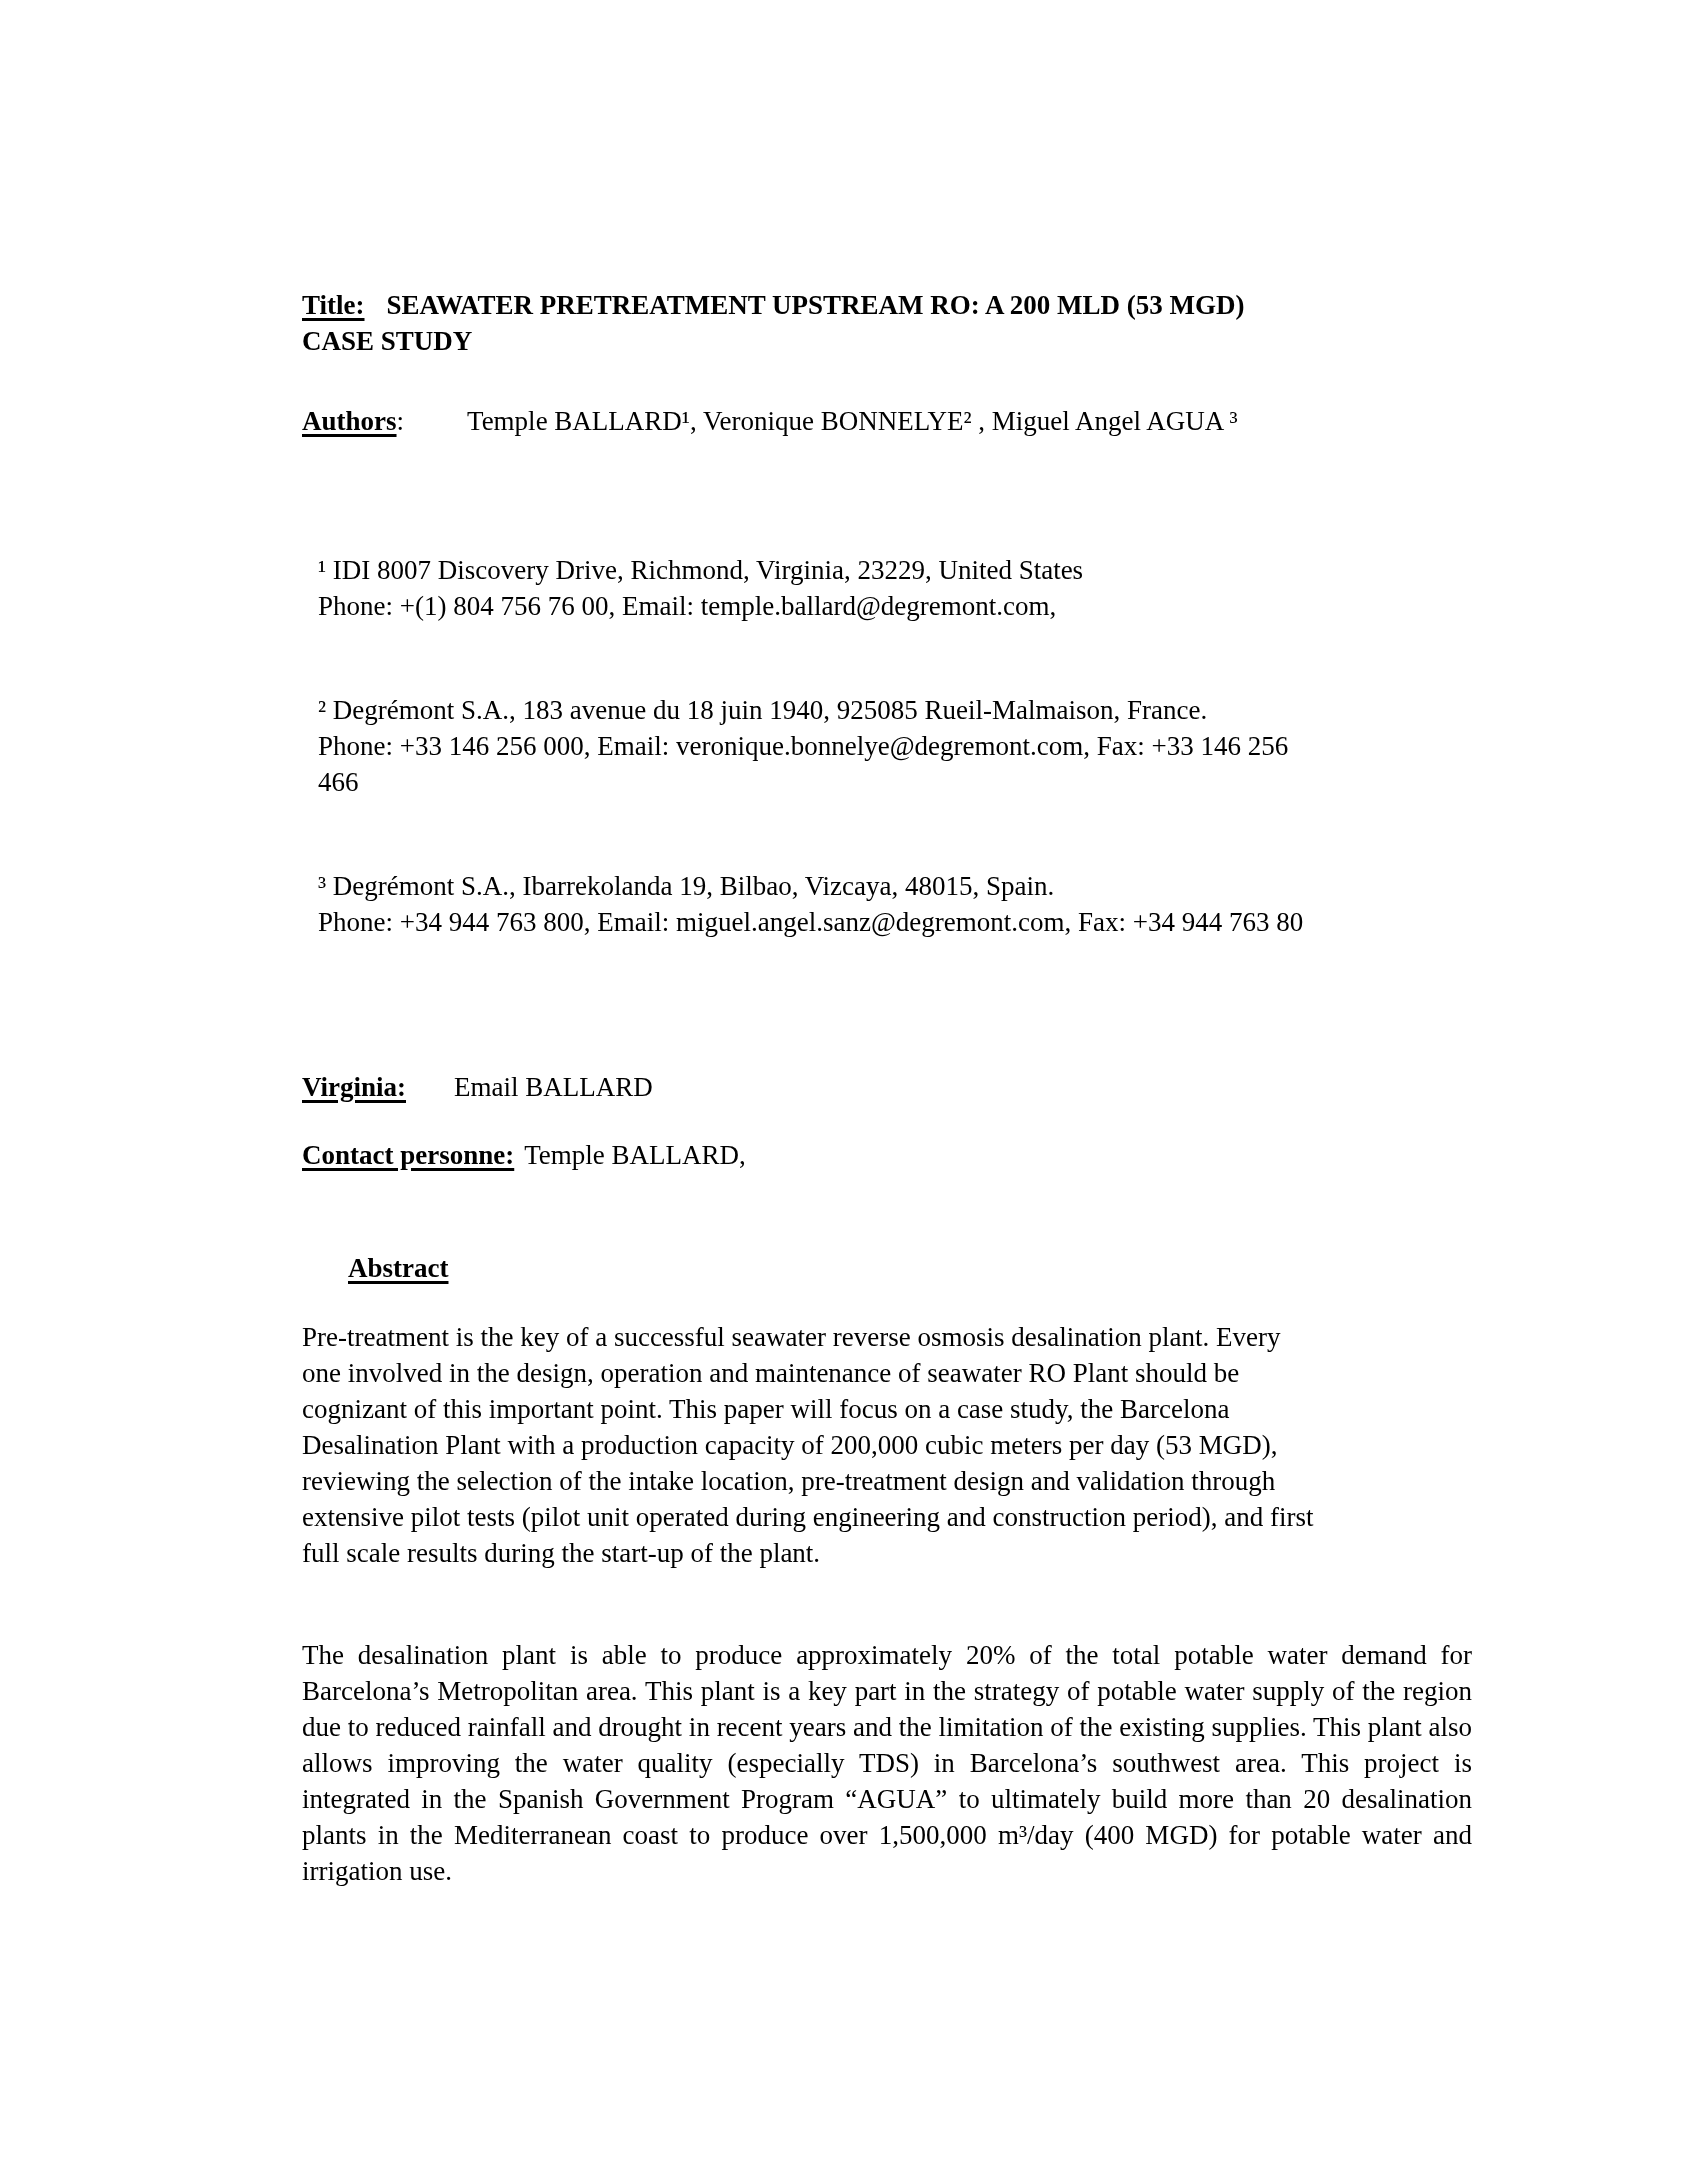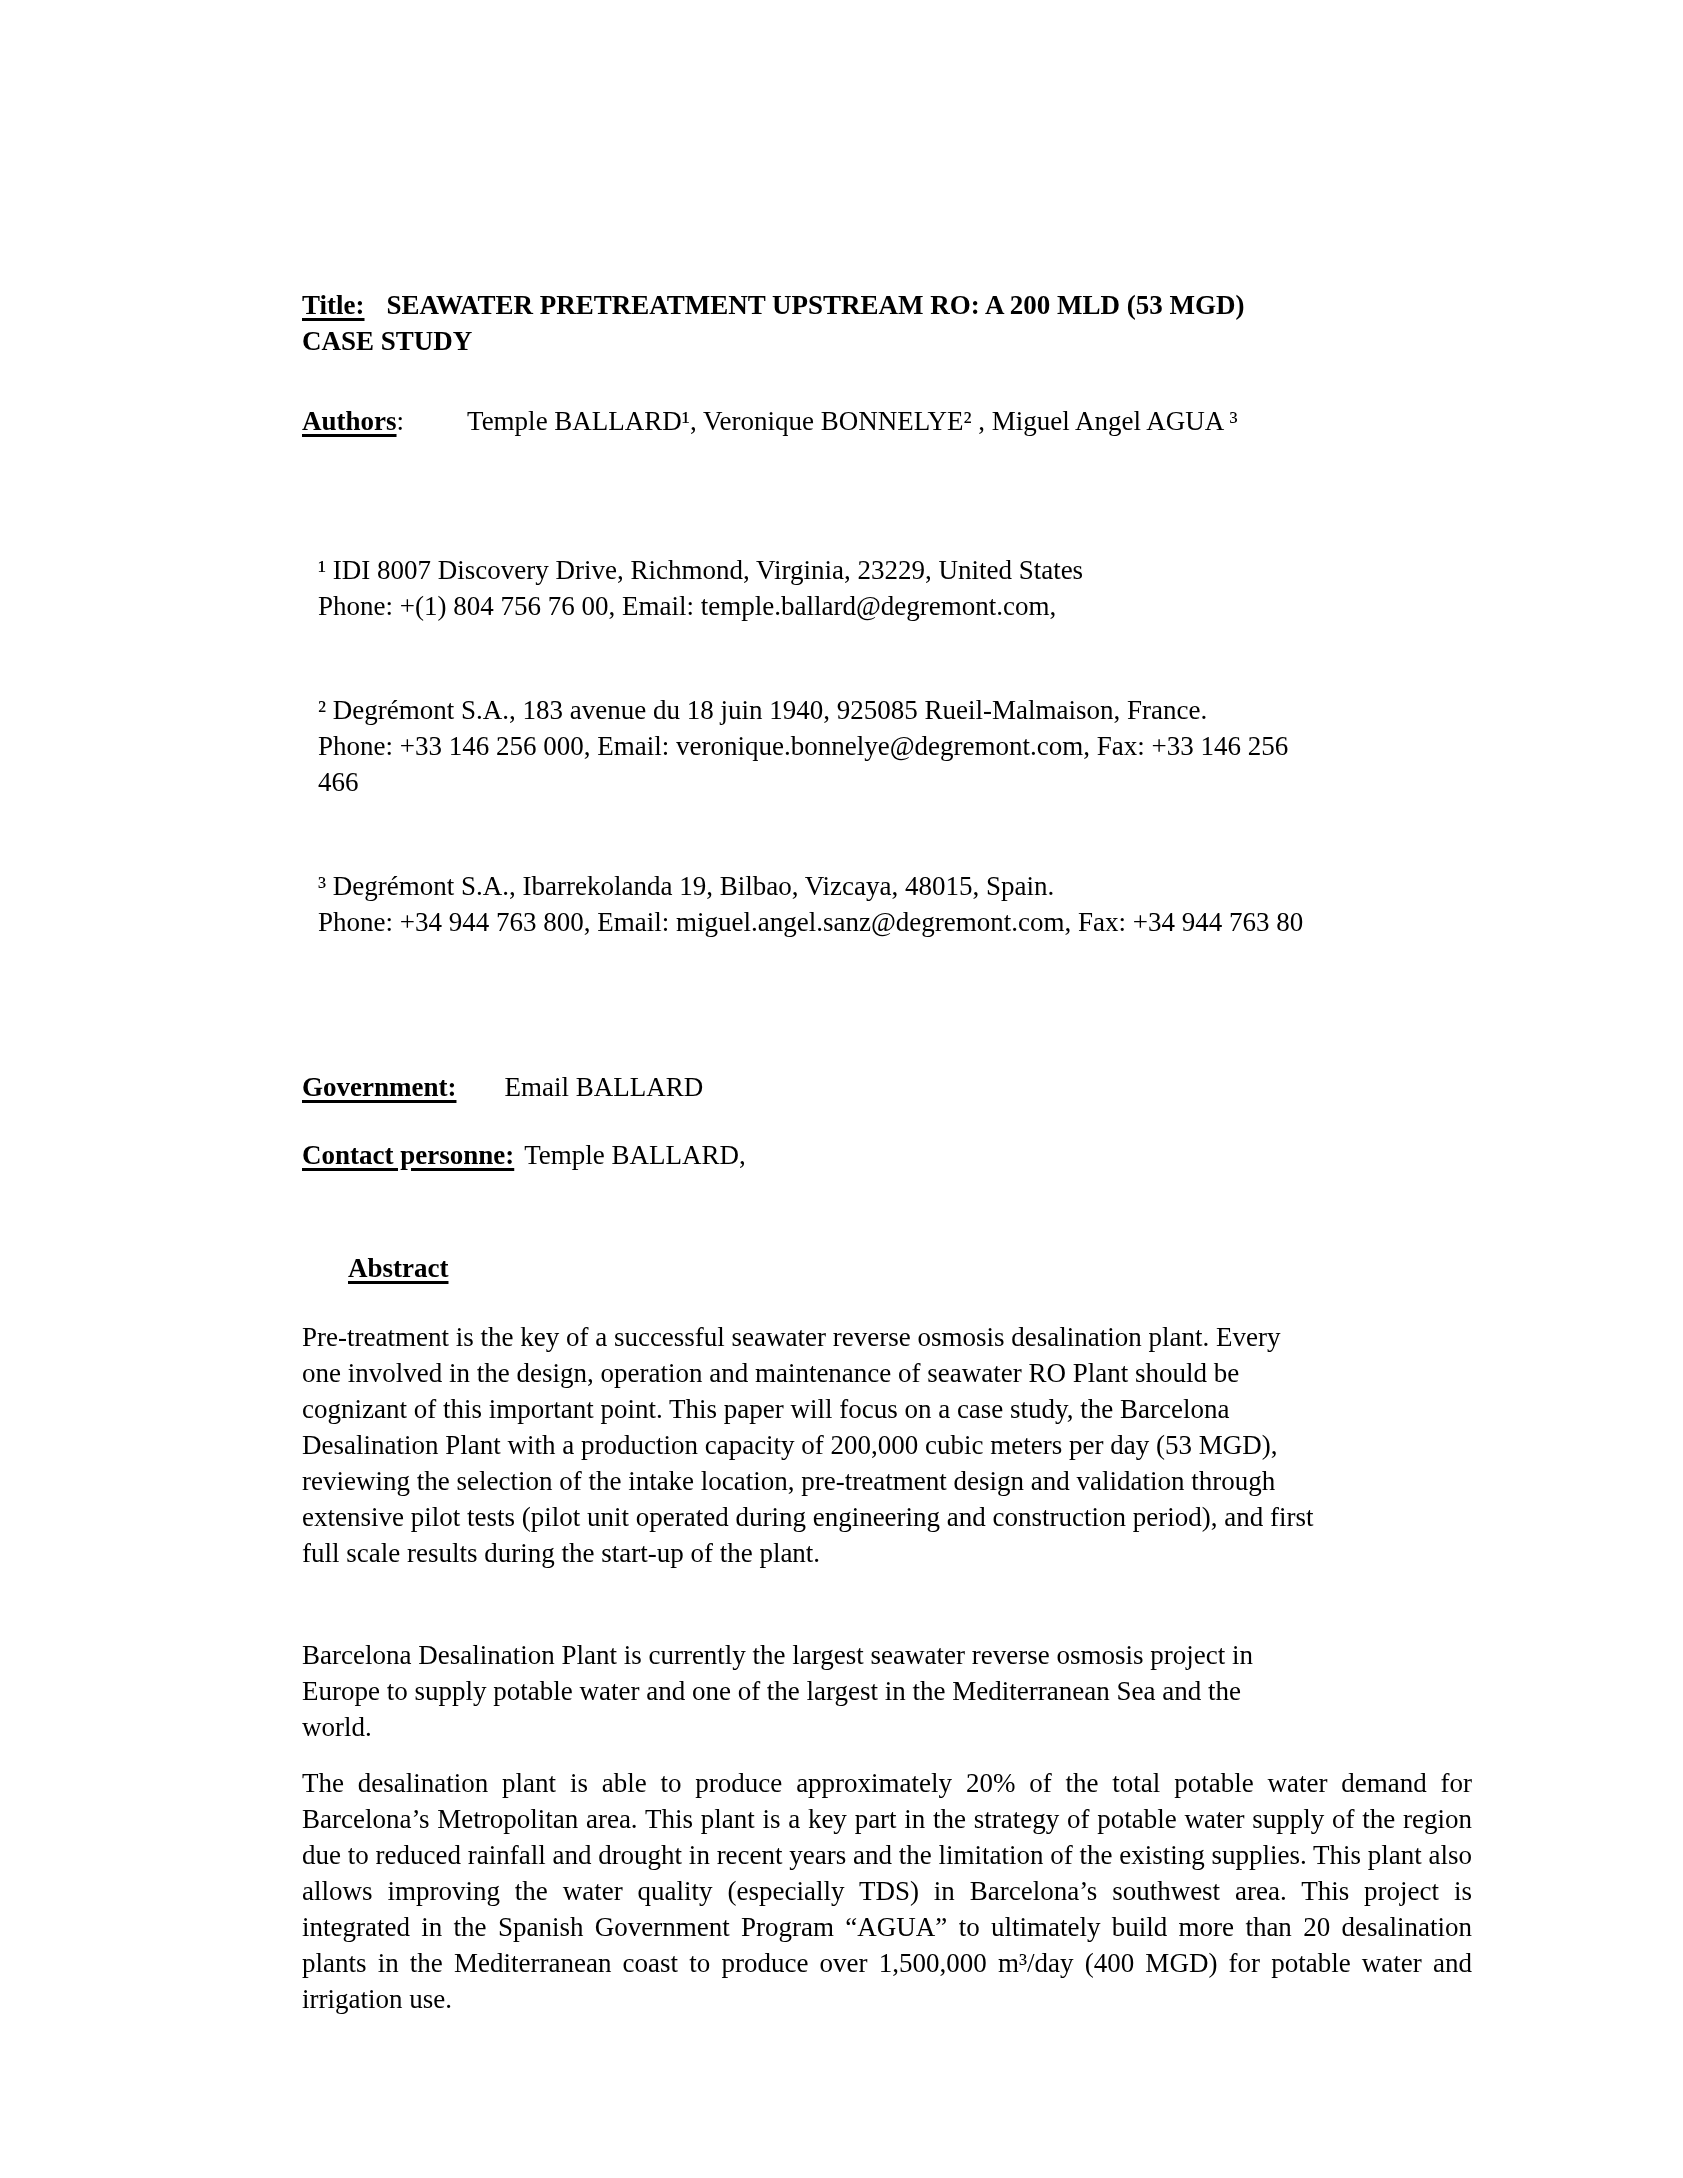--- a/index.html
+++ b/index.html
@@ -59,37 +59,34 @@
     <p class="line">¹ IDI 8007 Discovery Drive, Richmond, Virginia, 23229, United States
 Phone: +(1) 804 756 76 00, Email: temple.ballard@degremont.com,</p>
     <p class="line">² Degrémont S.A., 183 avenue du 18 juin 1940, 925085 Rueil-Malmaison, France.
 Phone: +33 146 256 000, Email: veronique.bonnelye@degremont.com, Fax: +33 146 256
 466</p>
     <p class="line">³ Degrémont S.A., Ibarrekolanda 19, Bilbao, Vizcaya, 48015, Spain.
 Phone: +34 944 763 800, Email: miguel.angel.sanz@degremont.com, Fax: +34 944 763 80</p>
   </div>
 
   <p class="line presenter-line">
-    <span class="b u">Government:</span><span class="tab tab-presenter"></span><span>Email BALLARD</span>
+    <span class="b u">Virginia:</span><span class="tab tab-presenter"></span><span>Email BALLARD</span>
   </p>
 
   <p class="line contact-line">
     <span class="b u">Contact personne:</span><span class="tab tab-contact"></span><span>Temple BALLARD,</span>
   </p>
 
   <p class="line abstract-heading">
     <span class="b u">Abstract</span>
   </p>
 
   <p class="para para-first left prewrap">Pre-treatment is the key of a successful seawater reverse osmosis desalination plant. Every
 one involved in the design, operation and maintenance of seawater RO Plant should be
 cognizant of this important point.  This paper will focus on a case study, the Barcelona
 Desalination Plant with a production capacity of 200,000 cubic meters per day (53 MGD),
 reviewing the selection of the intake location, pre-treatment design and validation through
 extensive pilot tests (pilot unit operated during engineering and construction period), and first
 full scale results during the start-up of the plant.</p>
-  <p class="para left prewrap">Barcelona Desalination Plant is currently the largest seawater reverse osmosis project in
-Europe to supply potable water and one of the largest in the Mediterranean Sea and the
-world.</p>
   <p class="para justify">The desalination plant is able to produce approximately 20% of the total potable water demand for Barcelona’s Metropolitan area. This plant is a key part in the strategy of potable water supply of the region due to reduced rainfall and drought in recent years and the limitation of the existing supplies. This plant also allows improving the water quality (especially TDS) in Barcelona’s southwest area. This project is integrated in the Spanish Government Program “AGUA” to ultimately build more than 20 desalination plants in the Mediterranean coast to produce over 1,500,000 m³/day (400 MGD) for potable water and irrigation use.</p>
 
 </div>
 
 
 </body></html>

